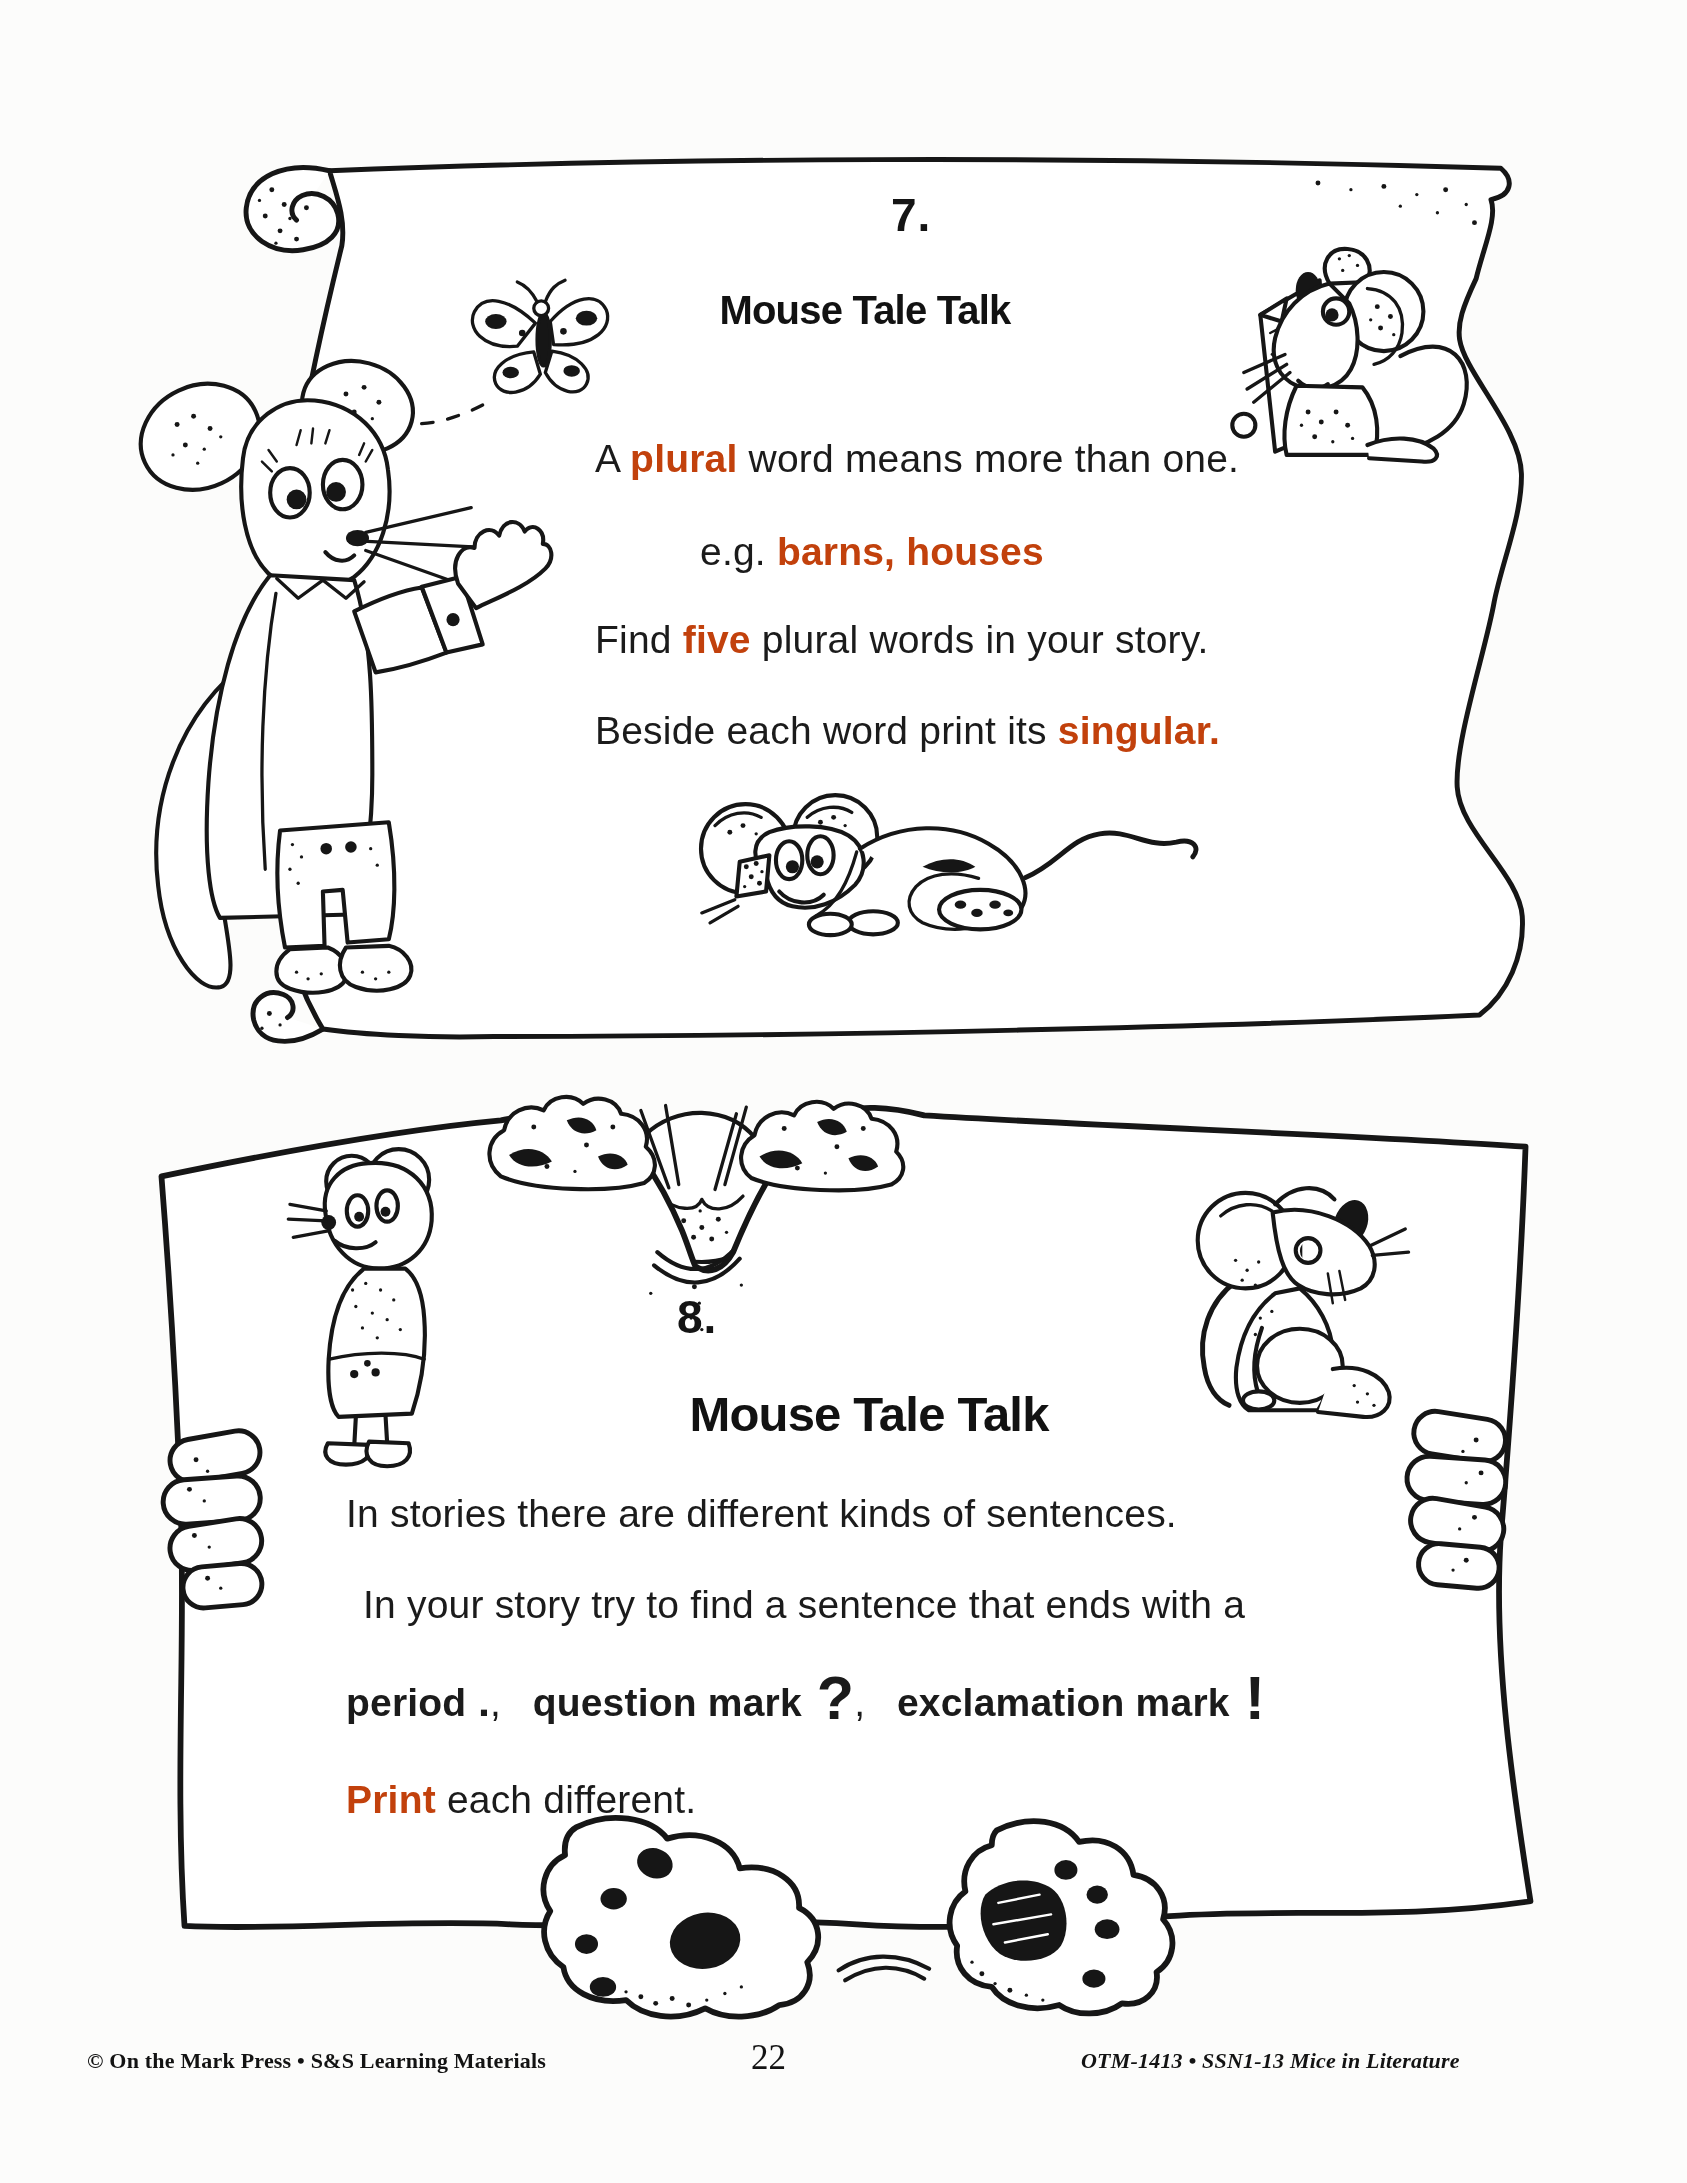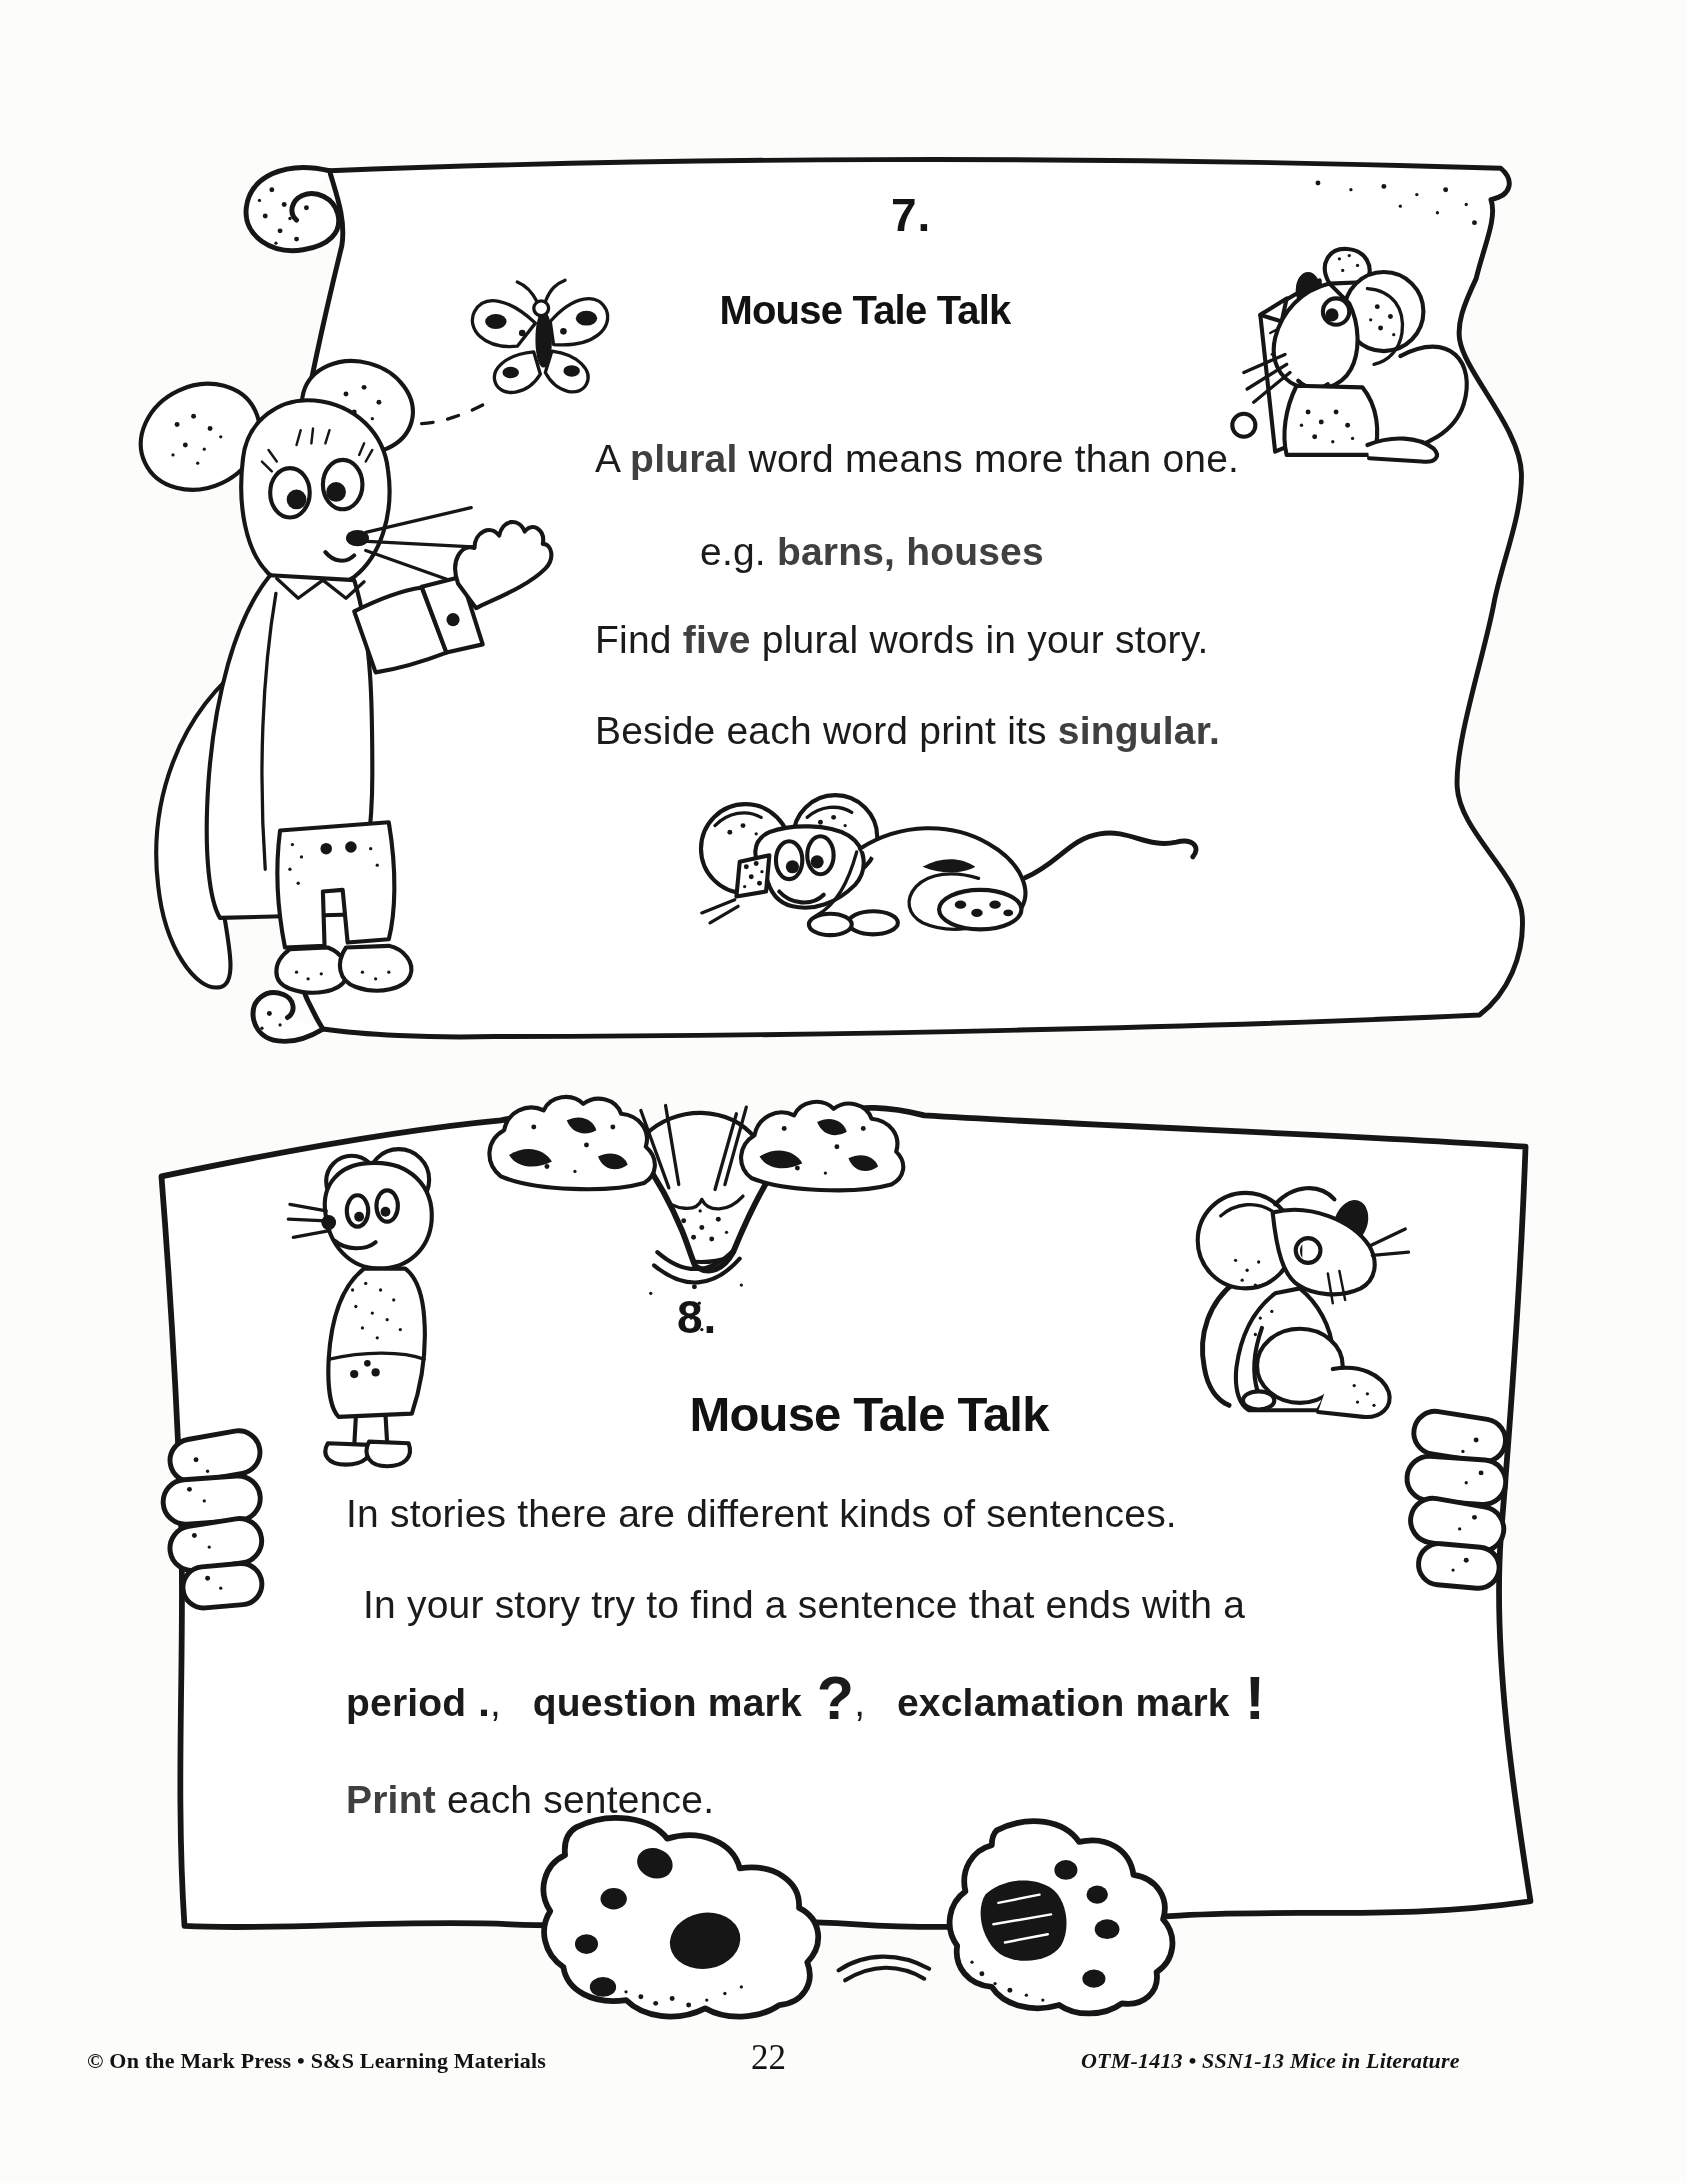--- a/index.html
+++ b/index.html
@@ -16,21 +16,21 @@
   .panel-title{
     position:absolute;font-weight:700;text-align:center;color:#121212;
     letter-spacing:-0.8px;white-space:nowrap;
   }
   .t7{left:659px;top:288px;width:412px;font-size:40px;}
   .t8{left:622px;top:1386px;width:494px;font-size:49px;}
   .bodyline{
     position:absolute;font-size:39px;letter-spacing:0.2px;white-space:nowrap;
     color:#1b1b1b;
   }
-  .bodyline b{font-weight:700;color:#404040;}
+  .bodyline b{font-weight:700;color:#c2410c;}
   .center2{left:700px;top:530px;}
   .punct{top:1677px;left:346px;}
   .punct .w{font-weight:700;margin-top:12px;}
   .punct .bigmark{font-weight:700;font-size:61px;vertical-align:-3.3px;margin-left:15px;line-height:0;}
   .punct .bigdot{font-weight:700;font-size:43px;margin-left:11.5px;}
   .punct .comma{margin-right:6.6px;}
   .punct .gap{margin-left:25px;}
   .footer-text{
     position:absolute;font-family:"Liberation Serif", serif;font-weight:700;
     font-size:22px;color:#131313;white-space:nowrap;letter-spacing:0.2px;
@@ -563,21 +563,21 @@
 
 <div class="bodyline" style="left:346px;top:1492px;">In stories there are different kinds of sentences.</div>
 
 <div class="bodyline" style="left:346px;top:1583px;margin-left:17px;">In your story try to find a sentence that ends with a</div>
 
 <div class="bodyline punct">
   <span class="w">period</span><span class="bigdot">.</span><span class="comma">,</span><span class="w gap">question mark</span><span class="bigmark">?</span><span class="comma">,</span><span class="w gap">exclamation mark</span><span class="bigmark">!</span>
 </div>
 
 <div class="bodyline" style="left:346px;top:1778px;">
-  <b>Print</b><span> each sentence.</span>
+  <b>Print</b><span> each different.</span>
 </div>
 
 <div class="footer-text" style="left:87px;top:2048px;">© On the Mark Press • S&amp;S Learning Materials</div>
 
 <div class="footer-page" style="left:751px;top:2038px;">22</div>
 
 <div class="footer-text" style="left:1081px;top:2048px;font-style:italic;">OTM-1413 • SSN1-13 Mice in Literature</div>
 
 
 </body></html>

